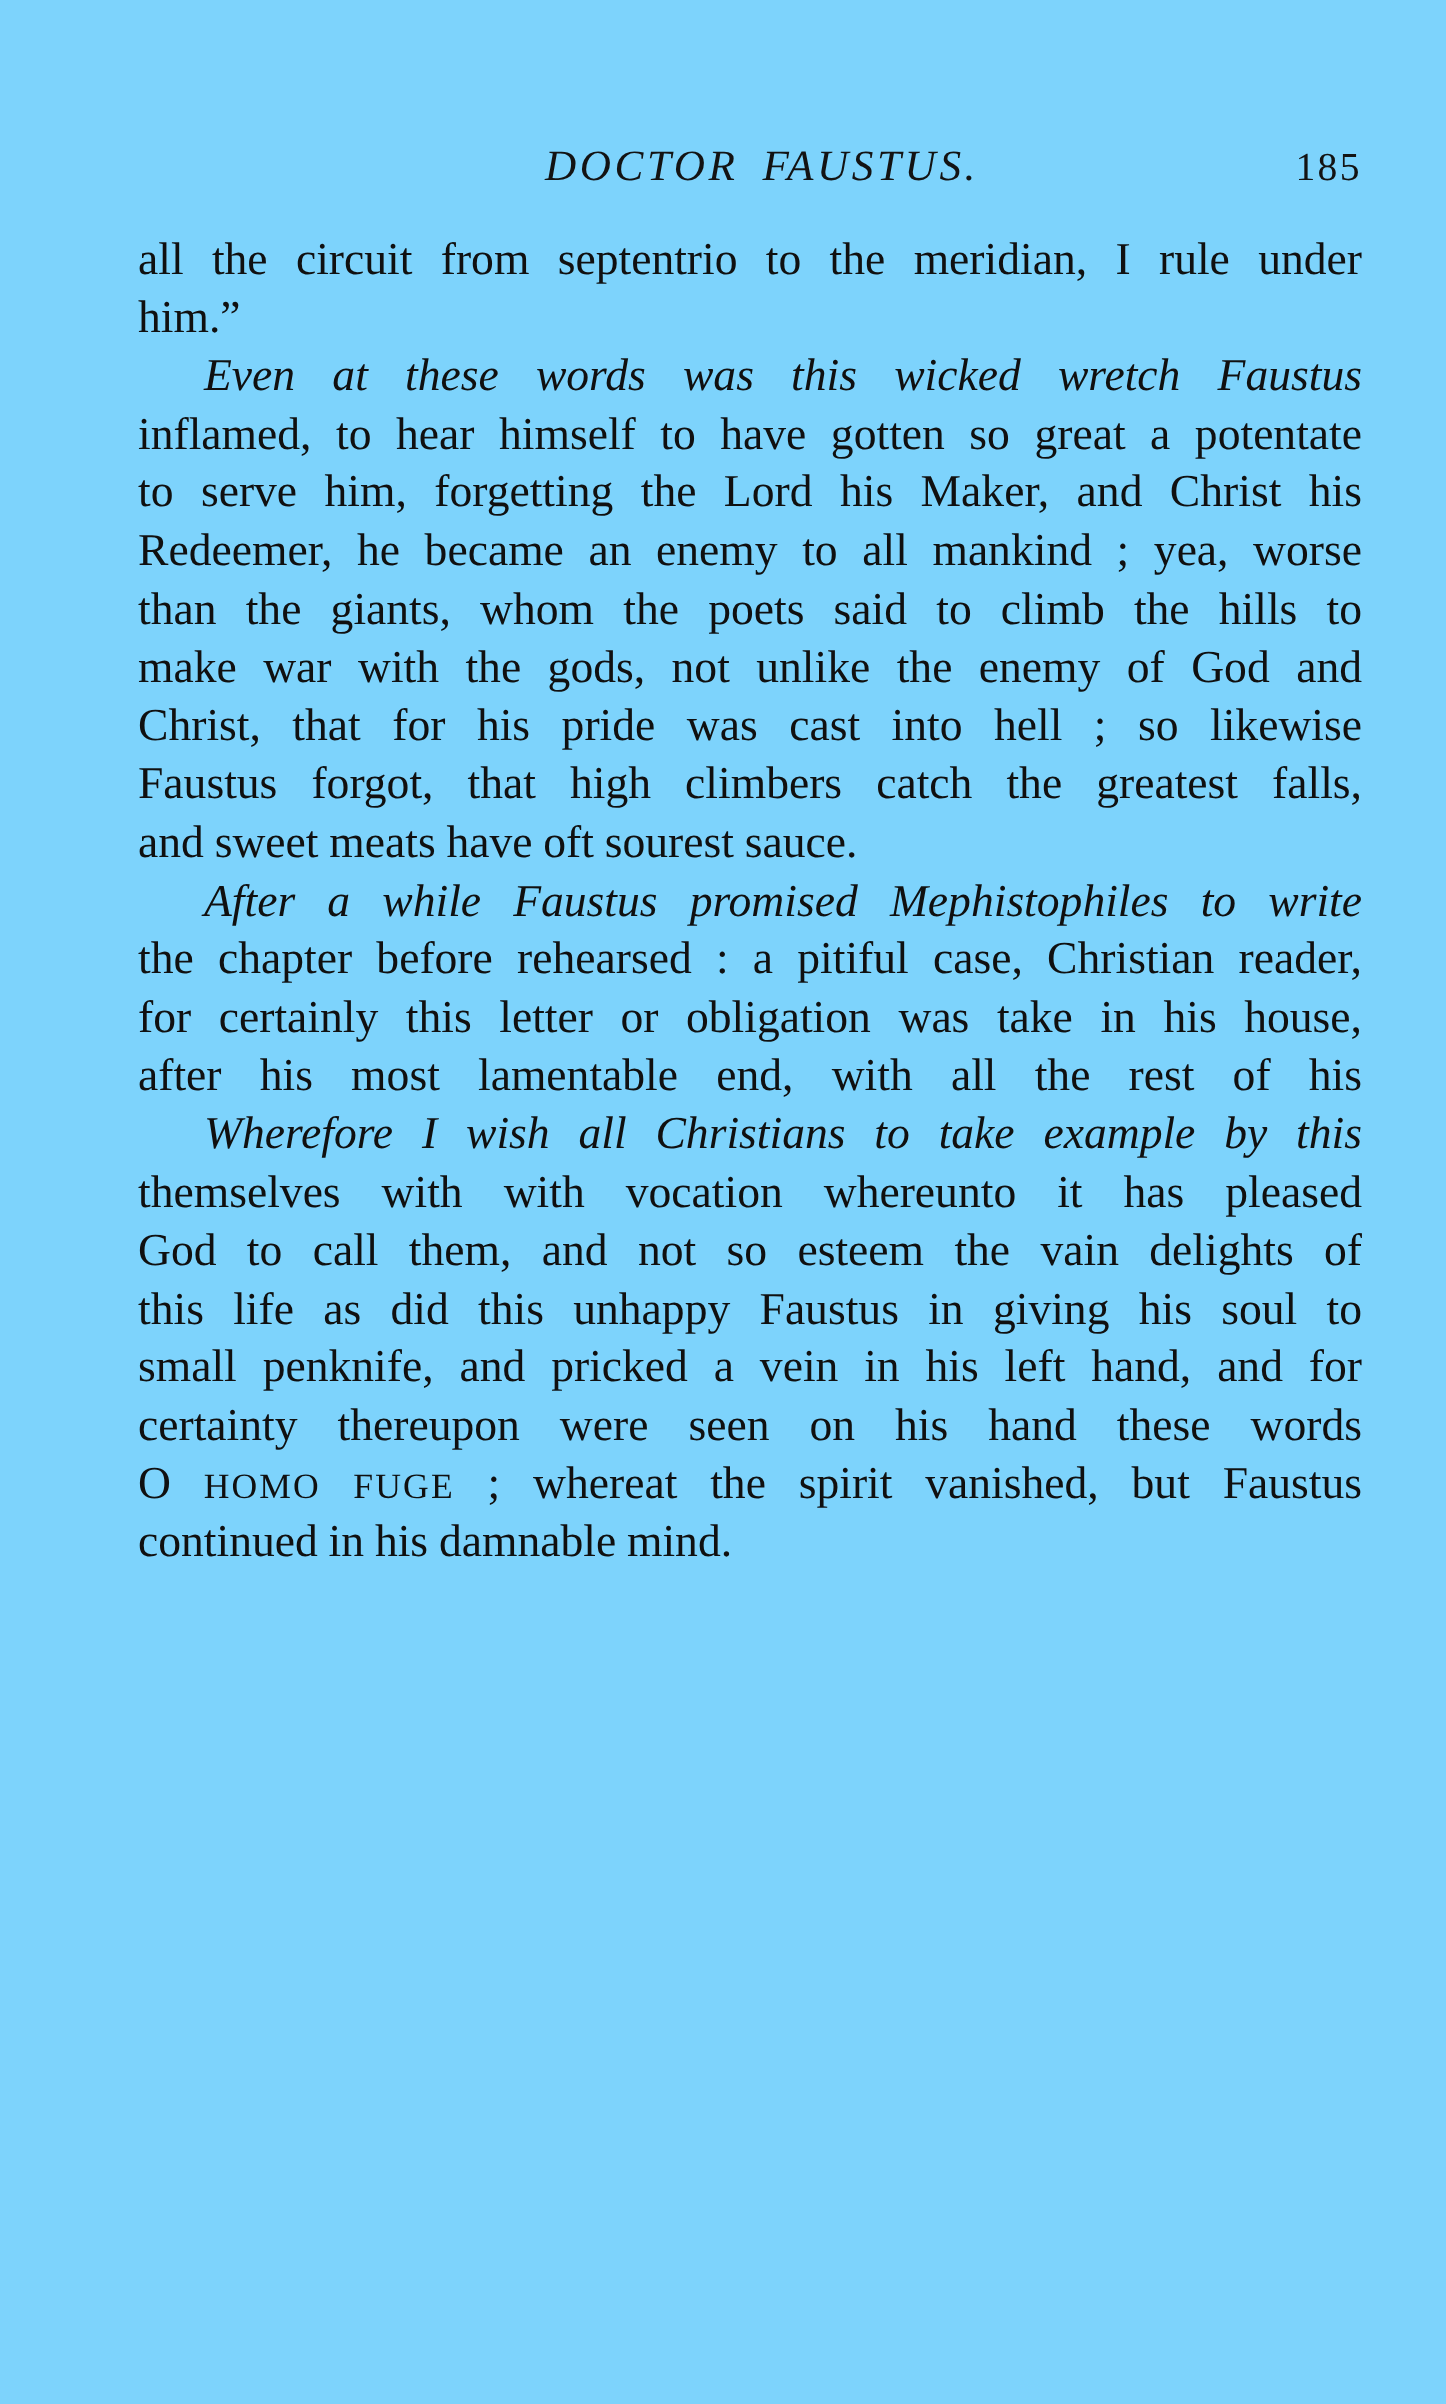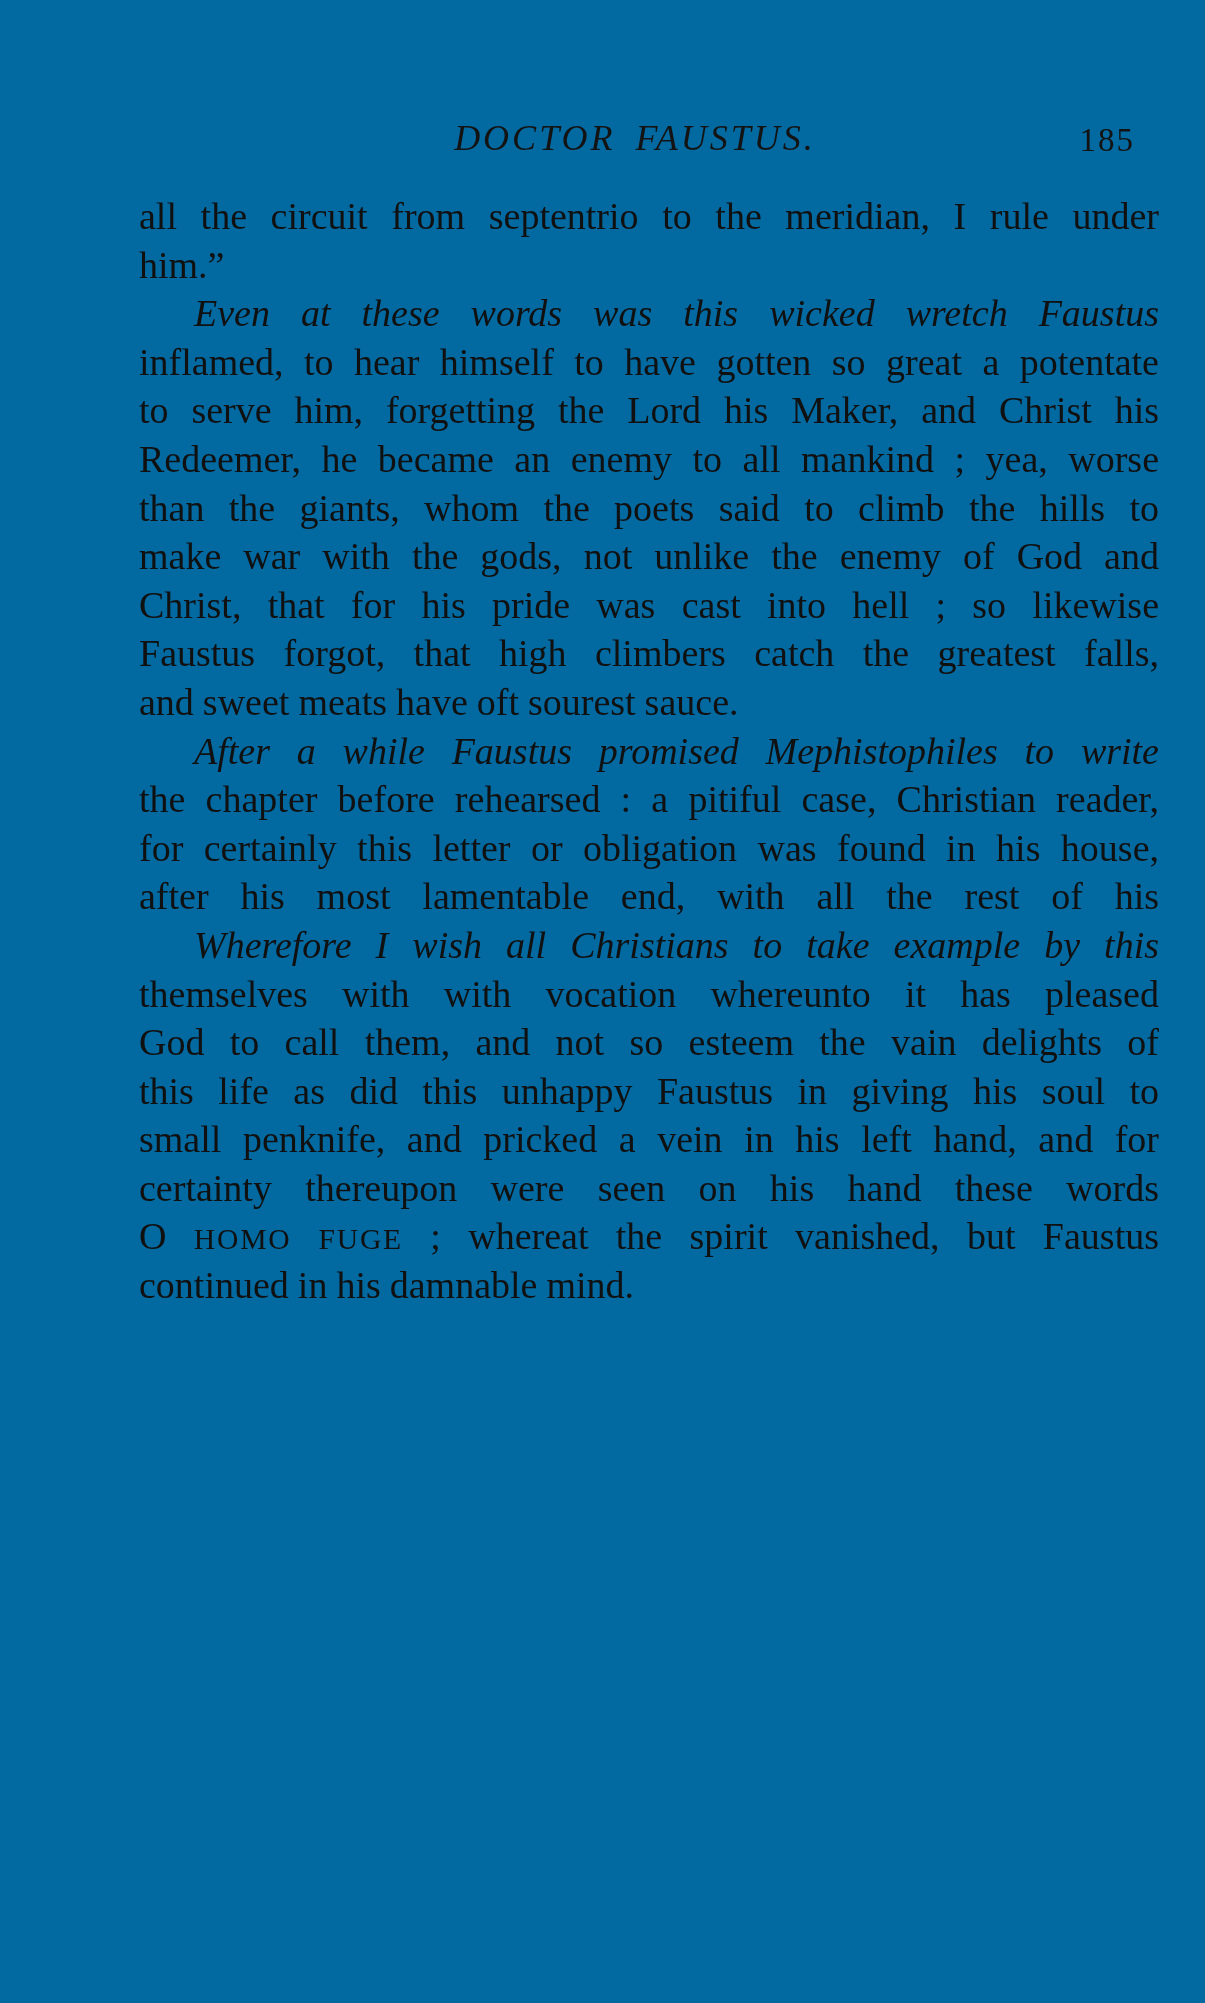--- a/index.html
+++ b/index.html
@@ -4,21 +4,21 @@
 <style>
   html, body {
     margin: 0;
     padding: 0;
     background: #ffffff;
   }
   .page {
     position: relative;
     width: 1205px;
     height: 2003px;
-    background: #0369a1;
+    background: #7dd3fc;
     overflow: hidden;
     font-family: "Liberation Serif", "DejaVu Serif", serif;
     color: #101010;
   }
   .running-head {
     position: absolute;
     top: 116px;
     left: 115px;
     width: 1020px;
     height: 44px;
@@ -44,21 +44,20 @@
     color: #131313;
   }
   .body-text {
     position: absolute;
     top: 192px;
     left: 115px;
     width: 1020px;
     font-size: 38px;
     line-height: 48.6px;
     word-spacing: -0.5px;
-    margin-left: 24px;
   }
   .line {
     text-align: justify;
     text-align-last: justify;
     height: 48.6px;
     white-space: nowrap;
   }
   .line.indent {
     text-indent: 55px;
     font-style: italic;
@@ -86,21 +85,21 @@
       <div class="line">inflamed, to hear himself to have gotten so great a potentate</div>
       <div class="line">to serve him, forgetting the Lord his Maker, and Christ his</div>
       <div class="line">Redeemer, he became an enemy to all mankind ; yea, worse</div>
       <div class="line">than the giants, whom the poets said to climb the hills to</div>
       <div class="line">make war with the gods, not unlike the enemy of God and</div>
       <div class="line">Christ, that for his pride was cast into hell ; so likewise</div>
       <div class="line">Faustus forgot, that high climbers catch the greatest falls,</div>
       <div class="line last">and sweet meats have oft sourest sauce.</div>
       <div class="line indent">After a while Faustus promised Mephistophiles to write</div>
       <div class="line">the chapter before rehearsed : a pitiful case, Christian reader,</div>
-      <div class="line">for certainly this letter or obligation was found in his house,</div>
+      <div class="line">for certainly this letter or obligation was take in his house,</div>
       <div class="line">after his most lamentable end, with all the rest of his</div>
       <div class="line indent">Wherefore I wish all Christians to take example by this</div>
       <div class="line">themselves with with vocation whereunto it has pleased</div>
       <div class="line">God to call them, and not so esteem the vain delights of</div>
       <div class="line">this life as did this unhappy Faustus in giving his soul to</div>
       <div class="line">small penknife, and pricked a vein in his left hand, and for</div>
       <div class="line">certainty thereupon were seen on his hand these words</div>
       <div class="line"><span>O </span><span class="sc">HOMO FUGE</span><span> ; whereat the spirit vanished, but Faustus</span></div>
       <div class="line last">continued in his damnable mind.</div>
     </div>

